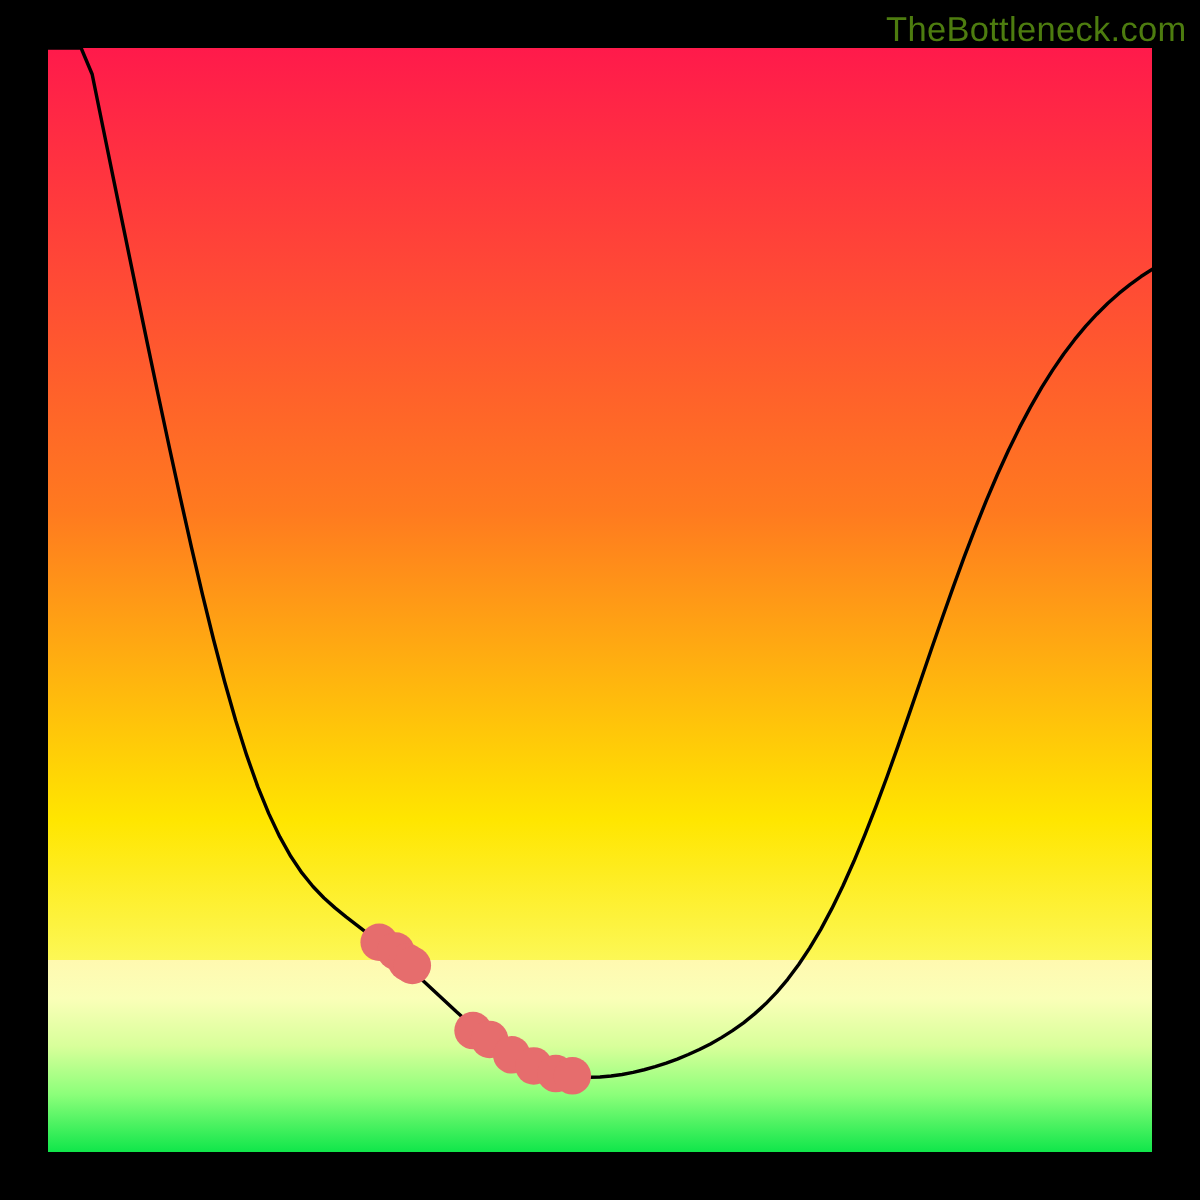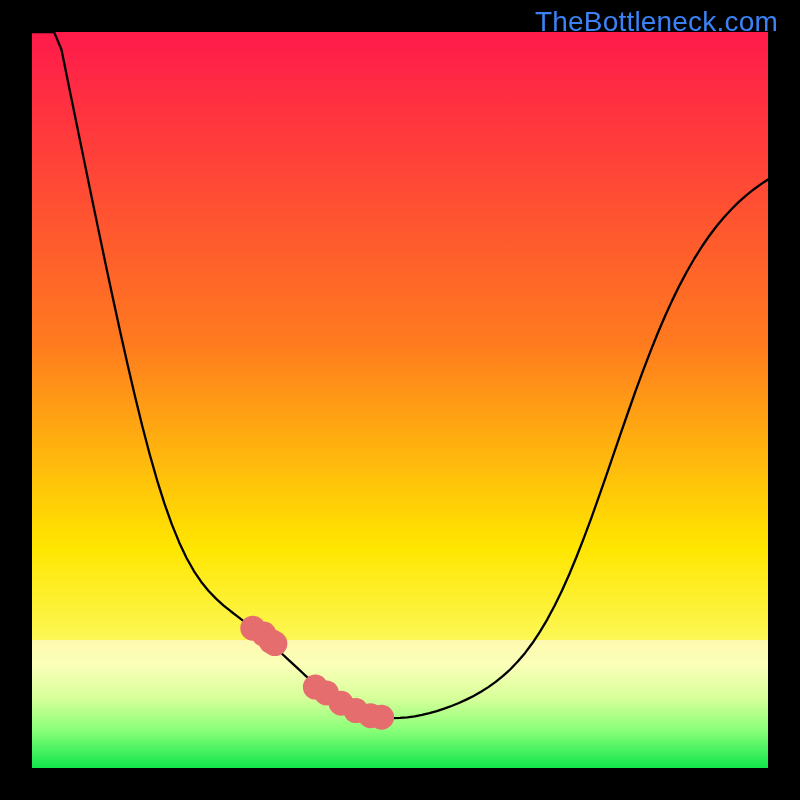--- a/index.html
+++ b/index.html
@@ -13,23 +13,23 @@
   }
   .outer {
     width: 800px;
     height: 800px;
     background: #000;
     position: relative;
   }
   .watermark {
     position: absolute;
     top: 6px;
-    right: 22px;
-    color: #3b82f6;
-    font-size: 28px;
+    right: 9px;
+    color: #4d7c0f;
+    font-size: 23px;
     font-weight: 400;
     letter-spacing: 0.2px;
     z-index: 100;
     user-select: none;
   }
   .plot-frame {
     position: absolute;
     left: 32px;
     top: 32px;
     width: 736px;

